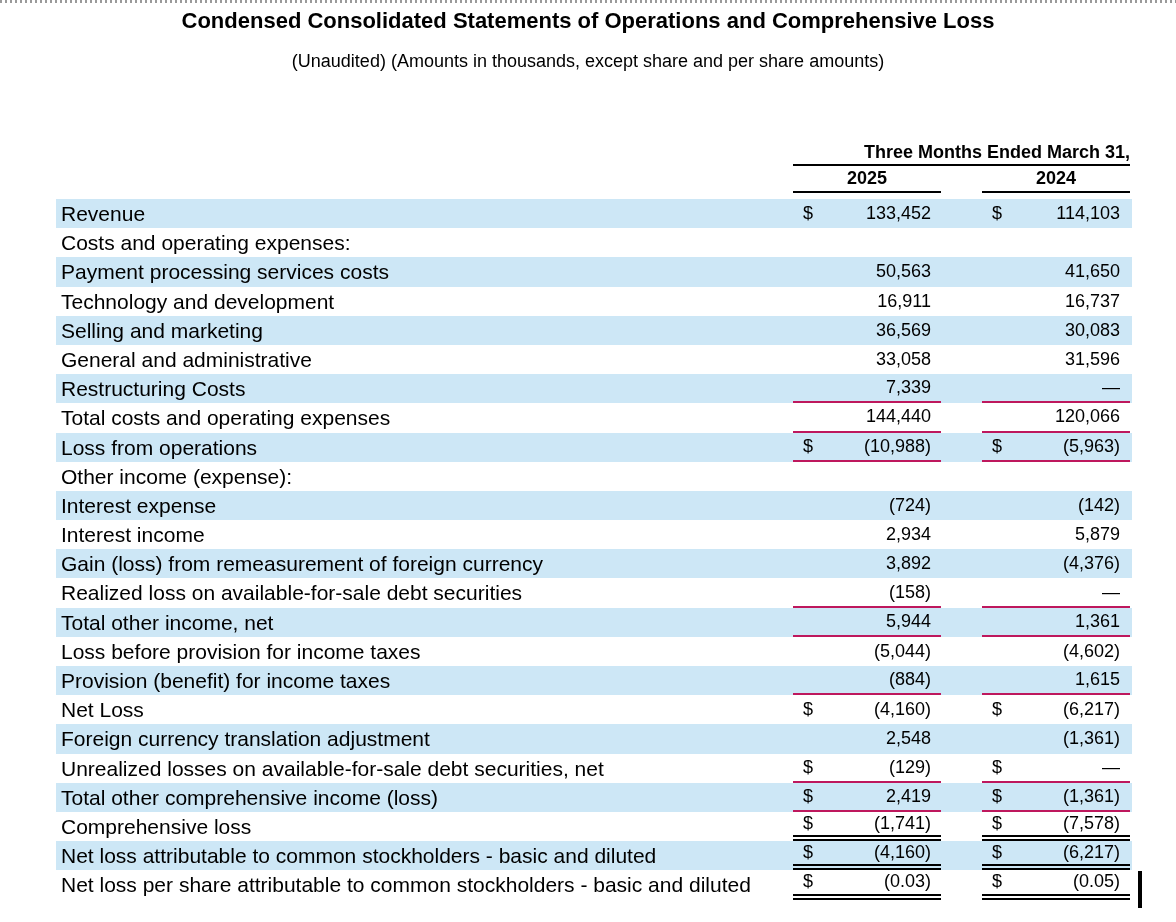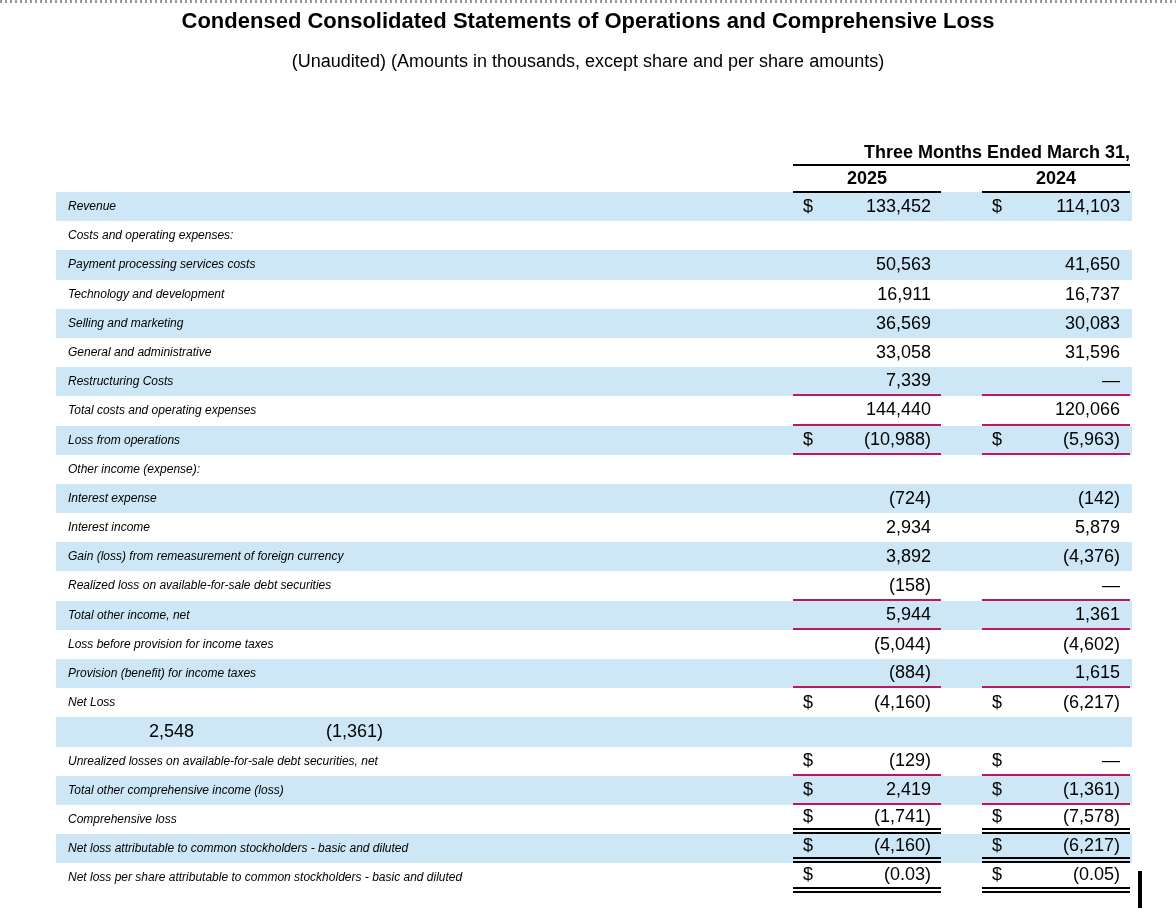--- a/index.html
+++ b/index.html
@@ -24,34 +24,34 @@
     position: absolute; top: 51px; left: 0; width: 100%;
     text-align: center; font-weight: normal; font-size: 18px;
   }
   .fin-table { position: absolute; left: 56px; top: 140px; width: 1076px; }
   .hdr-period {
     margin-left: 737px; width: 337px; box-sizing: border-box;
     height: 26px; line-height: 25px; text-align: right;
     font-weight: bold; font-size: 18px;
     border-bottom: 2px solid #000;
   }
-  .hdr-years { margin-left: 737px; width: 337px; display: flex; height: 26px; }
+  .hdr-years { margin-left: 737px; width: 337px; display: flex; height: 33px; }
   .hdr-years .year {
     box-sizing: border-box; height: 27px; line-height: 25px;
     text-align: center; font-weight: bold; font-size: 18px;
     border-bottom: 2px solid #000;
   }
   .hdr-years .y1 { width: 148px; }
   .hdr-years .gap { width: 41px; }
   .hdr-years .y2 { width: 148px; }
   .r { display: flex; height: 29.2px; }
   .r.alt { background: #cde7f6; }
   .lbl {
-    width: 737px; box-sizing: border-box; padding-left: 12px;
-    font-size: 12px; line-height: 29.2px; white-space: nowrap; overflow: hidden; font-style: italic;
+    width: 737px; box-sizing: border-box; padding-left: 5px;
+    font-size: 21px; line-height: 29.2px; white-space: nowrap; overflow: hidden;
   }
   .num {
     box-sizing: border-box; width: 148px; height: 29.2px;
     display: flex; justify-content: space-between; align-items: center;
     padding: 0 10px; font-size: 18px;
   }
   .num.c2 { margin-left: 41px; }
   .num .val { margin-left: auto; }
   .u1 { border-bottom: 2px solid #be185d; }
   .u2 { border-bottom: 6px double #000; }
@@ -287,20 +287,21 @@
           <span class="cur">$</span>
           <span class="val">(4,160)</span>
         </div>
       <div class="num c2">
           <span class="cur">$</span>
           <span class="val">(6,217)</span>
         </div>
     </div>
 
     <div class="r alt">
+      <div class="lbl">Foreign currency translation adjustment</div>
       <div class="num c1">
           <span class="cur"></span>
           <span class="val">2,548</span>
         </div>
       <div class="num c2">
           <span class="cur"></span>
           <span class="val">(1,361)</span>
         </div>
     </div>
 

